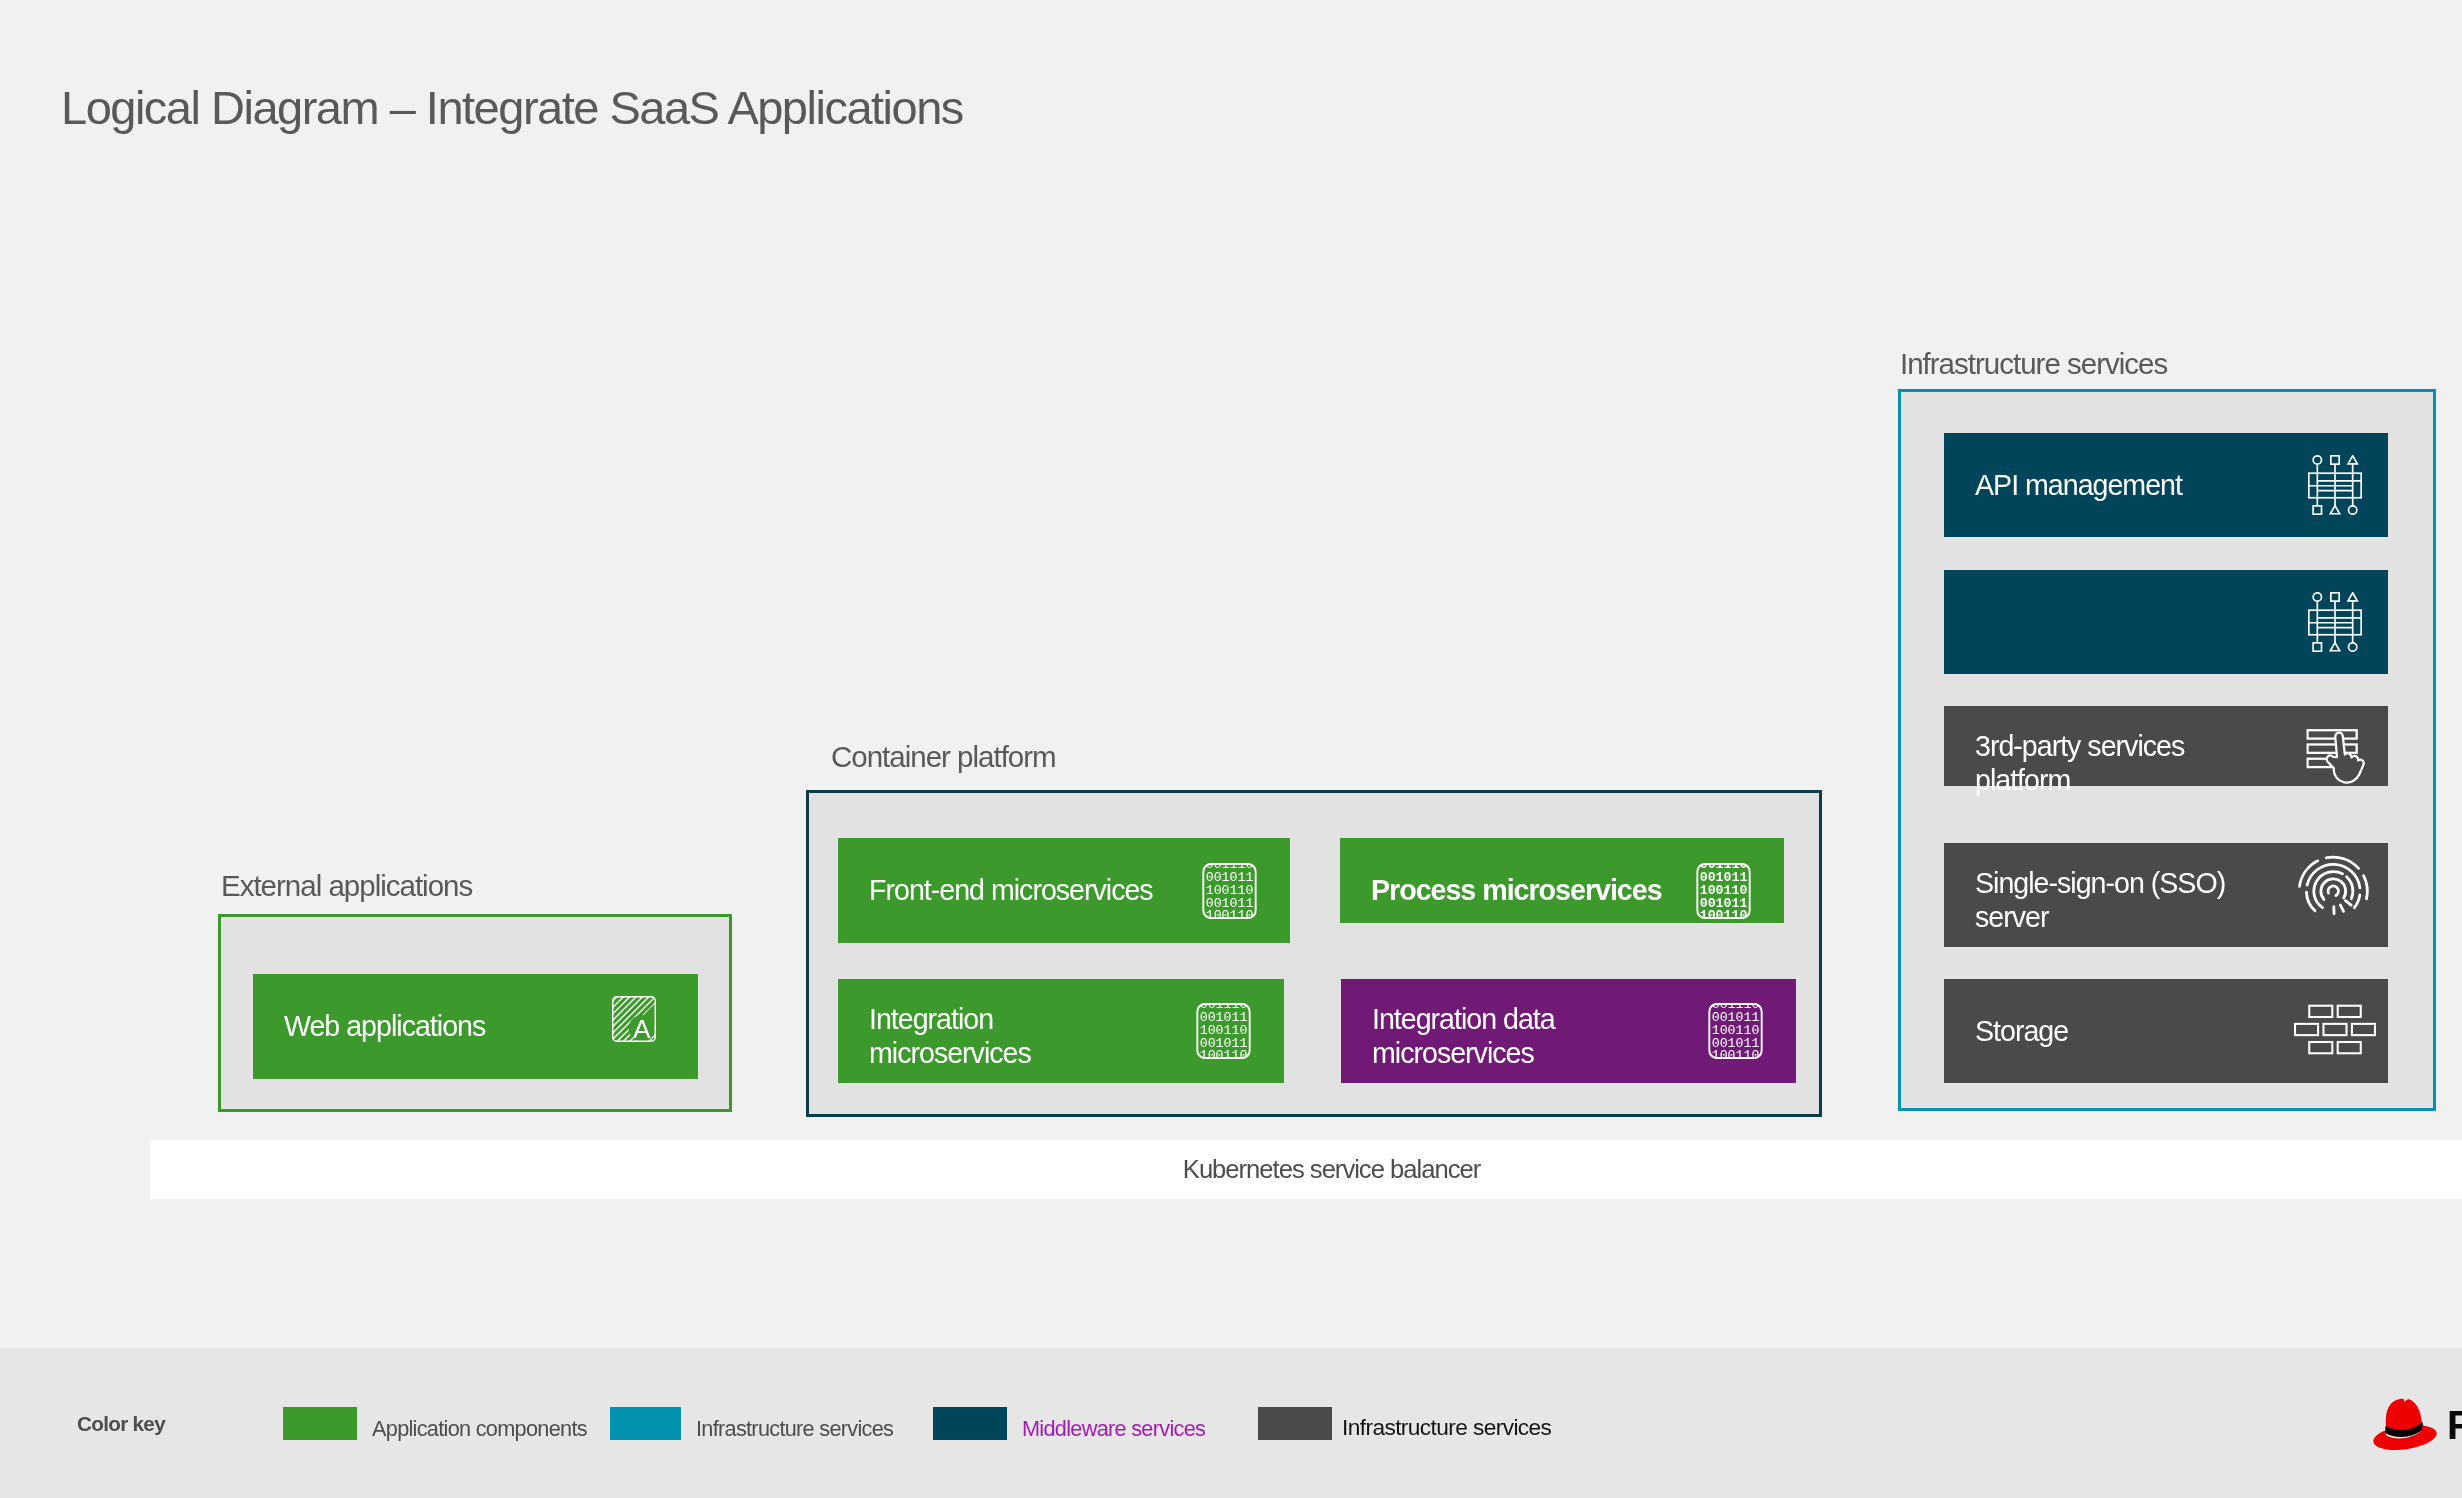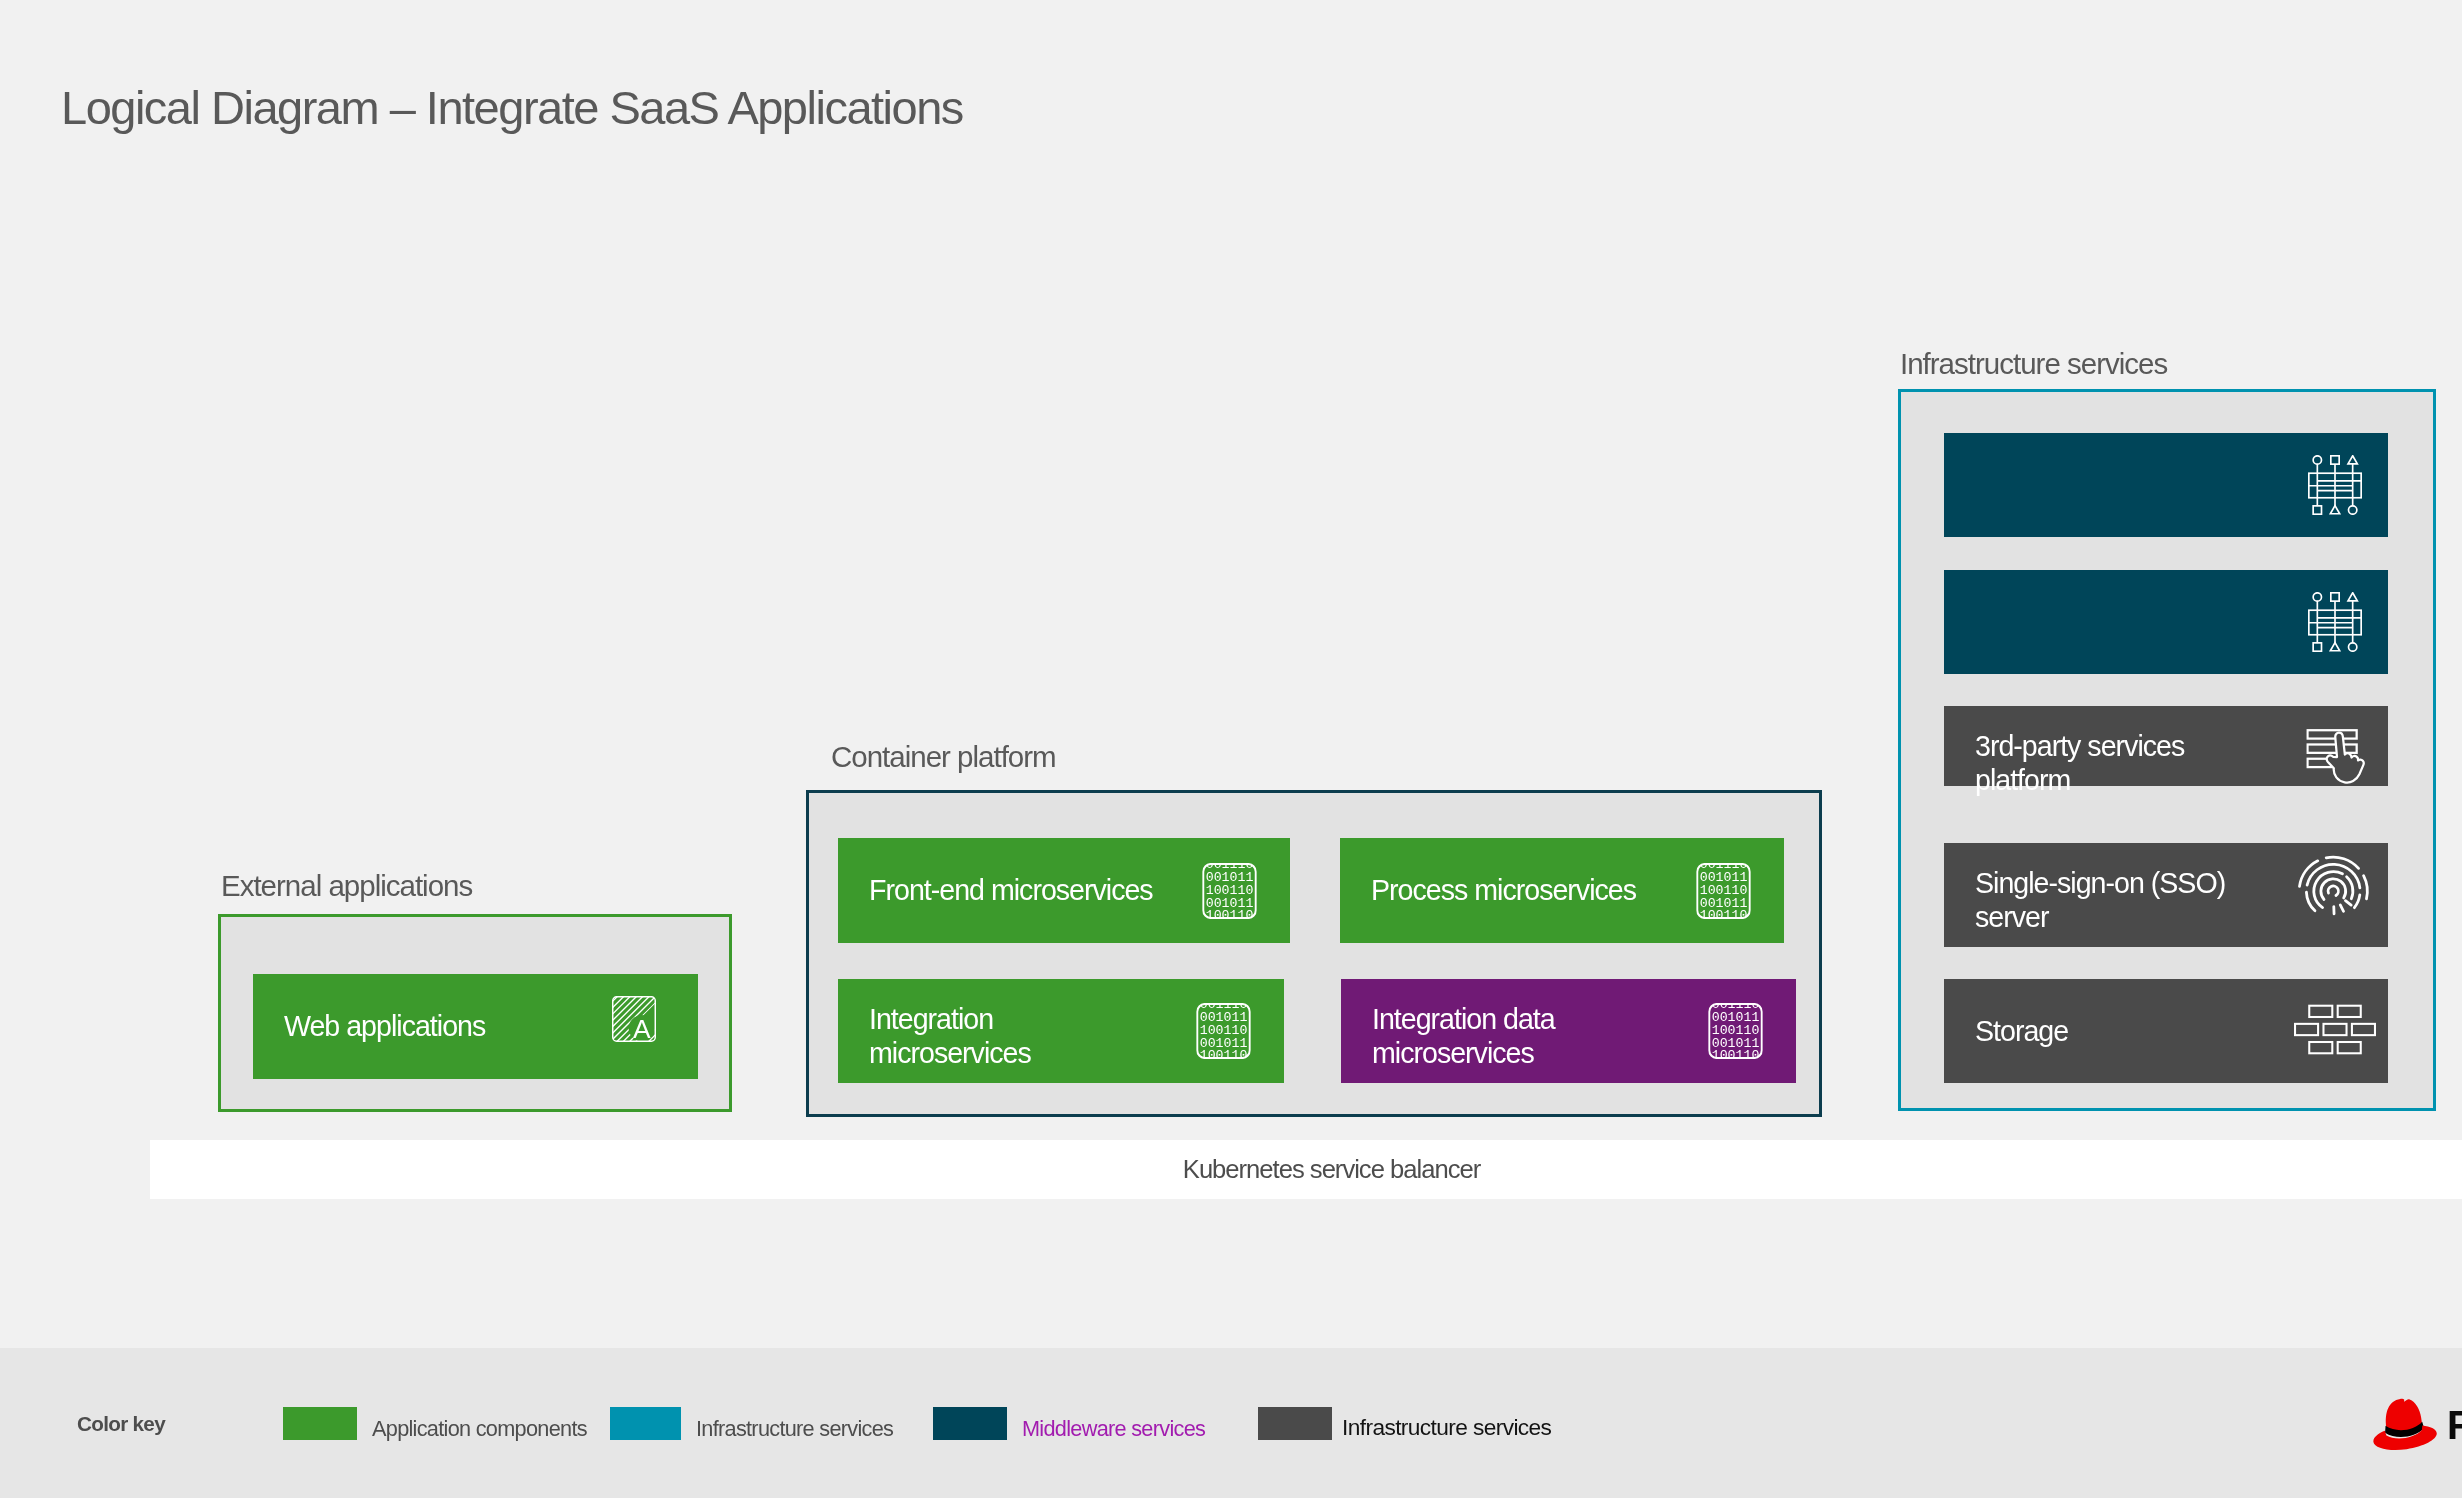--- a/index.html
+++ b/index.html
@@ -129,21 +129,21 @@
 
 <div class="abs seclabel" style="left:811px;top:742px;margin-left:20px;">Container platform</div>
 <div class="abs" style="left:806px;top:790px;width:1016px;height:327px;border:3px solid #0C3D4E;background:#E2E2E2;box-sizing:border-box;"></div>
 
 <div class="abs" style="left:838px;top:838px;width:452px;height:105px;background:#3C9A2C;">
   <div class="abs boxlabel" style="left:31px;top:0;line-height:105px;">Front-end microservices</div>
   <svg class="abs" style="right:33px;top:24.6px;" width="55" height="56" viewBox="0 0 111 114">
       <use href="#chip"></use>
     </svg>
 </div>
-<div class="abs" style="left:1340px;top:838px;width:444px;height:105px;background:#3C9A2C;">
+<div class="abs" style="left:1340px;top:838px;width:444px;height:85px;background:#3C9A2C;font-weight:bold;">
   <div class="abs boxlabel" style="left:31px;top:0;line-height:105px;">Process microservices</div>
   <svg class="abs" style="right:33px;top:24.6px;" width="55" height="56" viewBox="0 0 111 114">
       <use href="#chip"></use>
     </svg>
 </div>
 <div class="abs" style="left:838px;top:979px;width:446px;height:104px;background:#3C9A2C;">
   <div class="abs boxlabel" style="left:31px;top:22.7px;">Integration<br>microservices</div>
   <svg class="abs" style="right:33px;top:24px;" width="55" height="56" viewBox="0 0 111 114">
       <use href="#chip"></use>
     </svg>
@@ -152,20 +152,21 @@
   <div class="abs boxlabel" style="left:31px;top:22.7px;">Integration data<br>microservices</div>
   <svg class="abs" style="right:33px;top:24px;" width="55" height="56" viewBox="0 0 111 114">
       <use href="#chip"></use>
     </svg>
 </div>
 
 <div class="abs seclabel" style="left:1900px;top:349px;">Infrastructure services</div>
 <div class="abs" style="left:1898px;top:389px;width:538px;height:722px;border:3px solid #0092AF;background:#E2E2E2;box-sizing:border-box;"></div>
 
 <div class="abs" style="left:1944px;top:433px;width:444px;height:104px;background:#004559;">
+  <div class="abs boxlabel" style="left:31px;top:0;line-height:104px;">API management</div>
   <svg class="abs" style="right:25.6px;top:22px;" width="54" height="60" viewBox="0 0 110 122">
       <use href="#intg"></use>
     </svg>
 </div>
 <div class="abs" style="left:1944px;top:570px;width:444px;height:104px;background:#004559;">
   <svg class="abs" style="right:25.6px;top:22px;" width="54" height="60" viewBox="0 0 110 122">
       <use href="#intg"></use>
     </svg>
 </div>
 <div class="abs" style="left:1944px;top:706px;width:444px;height:80px;background:#4A4A4A;">

